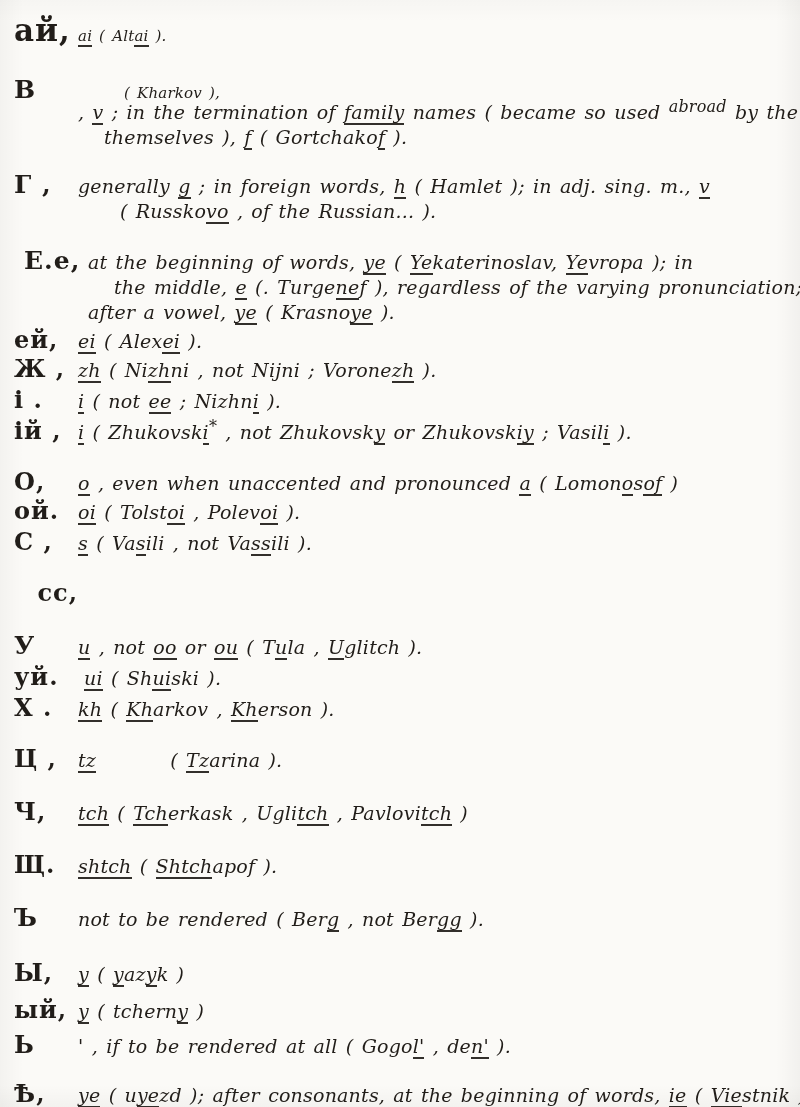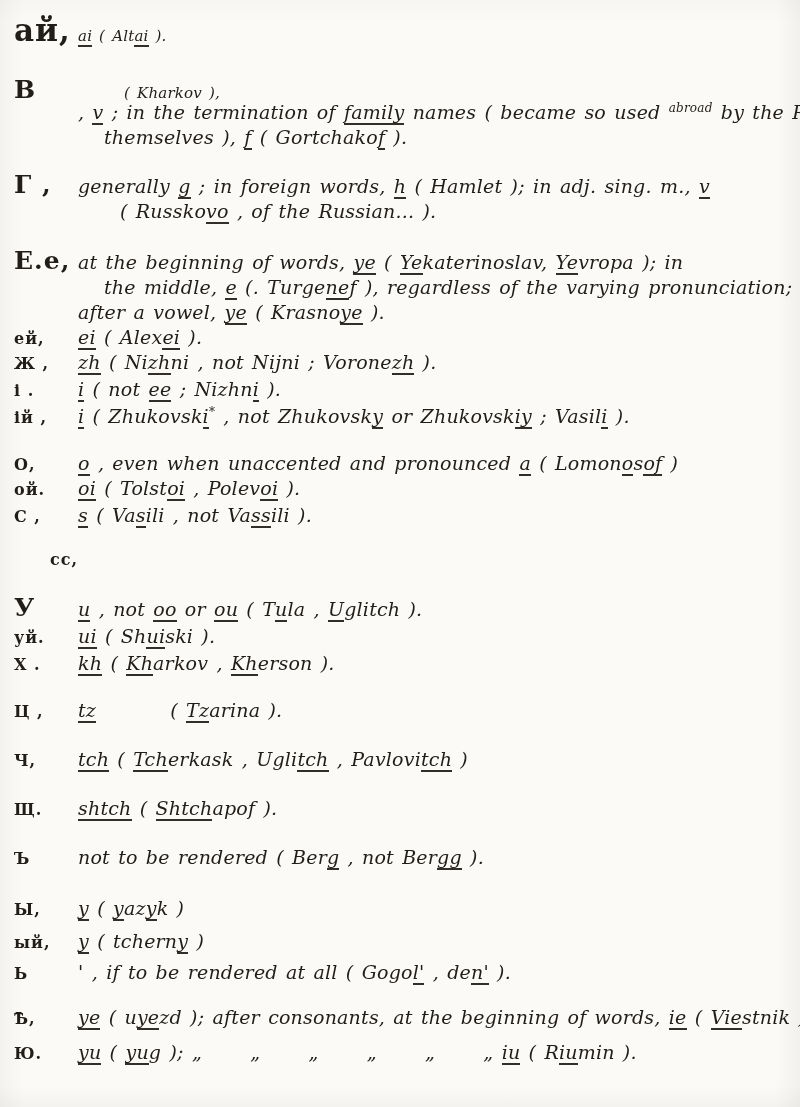--- a/index.html
+++ b/index.html
@@ -11,41 +11,41 @@
                       linear-gradient(180deg, rgba(0,0,0,0.02) 0%, rgba(0,0,0,0) 2%, rgba(0,0,0,0) 98%, rgba(0,0,0,0.03) 100%);
     color: var(--ink);
     font-family: "DejaVu Serif", serif;
   }
   .page { padding: 12px 6px 10px 14px; }
   .entry { display:flex; align-items:baseline; }
   .letter {
     flex: 0 0 64px;
     font-weight: 700;
     font-style: normal;
-    font-size: 16px;
+    font-size: 24px;
     letter-spacing: 1px;
     white-space: nowrap;
   }
   .letter.xl { font-size: 31px; }
   .letter.lg { font-size: 25px; }
   .content {
     flex: 1 1 auto;
     font-style: italic;
     font-size: 19px;
     line-height: 25px;
     letter-spacing: 0.2px;
     word-spacing: 2px;
     white-space: nowrap;
   }
   .entry.big .content { font-size: 15px; line-height: 30px; }
   .line { white-space: nowrap; }
   .line.ind1 { margin-left: 26px; }
   .line.ind2 { margin-left: 42px; }
   .u { border-bottom: 2px solid rgba(28,24,20,0.9); padding-bottom: 0px; }
-  .sup { font-size: 12px; vertical-align: super; line-height: 0; }
+  .sup { font-size: 16px; vertical-align: super; line-height: 0; }
   .sp { word-spacing: 42px; }
   .sup-above {
     font-size: 15px;
     line-height: 15px;
     margin-left: 46px;
     margin-bottom: -1px;
     font-style: italic;
     white-space: nowrap;
   }
 </style>
@@ -67,21 +67,21 @@
         <div class="line ind1"><span>themselves ), </span><span class="u">f</span><span> ( Gortchako</span><span class="u">f</span><span> ).</span></div>
       </div>
     </div>
     <div class="entry" style="margin-top: 20px;">
       <span class="letter lg">Г ,</span>
       <div class="content">
         <div class="line"><span>generally </span><span class="u">g</span><span> ; in foreign words, </span><span class="u">h</span><span> ( Hamlet ); in adj. sing. m., </span><span class="u">v</span></div>
         <div class="line ind2"><span>( Russko</span><span class="u">vo</span><span> , of the Russian... ).</span></div>
       </div>
     </div>
-    <div class="entry" style="margin-top: 22px;">
+    <div class="entry" style="margin-top: 22px; margin-left: 10px;">
       <span class="letter lg">Е.е,</span>
       <div class="content">
         <div class="line"><span>at the beginning of words, </span><span class="u">ye</span><span> ( </span><span class="u">Ye</span><span>katerinoslav, </span><span class="u">Ye</span><span>vropa ); in</span></div>
         <div class="line ind1"><span>the middle, </span><span class="u">e</span><span> (. Turge</span><span class="u">ne</span><span>f ), regardless of the varying pronunciation;</span></div>
         <div class="line"><span>after a vowel, </span><span class="u">ye</span><span> ( Krasno</span><span class="u">ye</span><span> ).</span></div>
       </div>
     </div>
     <div class="entry">
       <span class="letter ">ей,</span>
       <div class="content">
@@ -126,21 +126,21 @@
     </div>
     <div class="entry" style="margin-top: 22px; text-align: right;">
       <span class="letter ">сс,</span>
     </div>
     <div class="entry" style="margin-top: 24px;">
       <span class="letter lg">У</span>
       <div class="content">
         <div class="line"><span class="u">u</span><span> , not </span><span class="u">oo</span><span> or </span><span class="u">ou</span><span> ( T</span><span class="u">u</span><span>la , </span><span class="u">U</span><span>glitch ).</span></div>
       </div>
     </div>
-    <div class="entry" style="margin-top: 2px;">
+    <div class="entry" style="margin-top: 2px; gap: 6px;">
       <span class="letter ">уй.</span>
       <div class="content">
         <div class="line"><span class="u">ui</span><span>  ( Sh</span><span class="u">ui</span><span>ski ).</span></div>
       </div>
     </div>
     <div class="entry" style="margin-top: 2px;">
       <span class="letter ">Х .</span>
       <div class="content">
         <div class="line"><span class="u">kh</span><span>  ( </span><span class="u">Kh</span><span>arkov , </span><span class="u">Kh</span><span>erson ).</span></div>
       </div>

